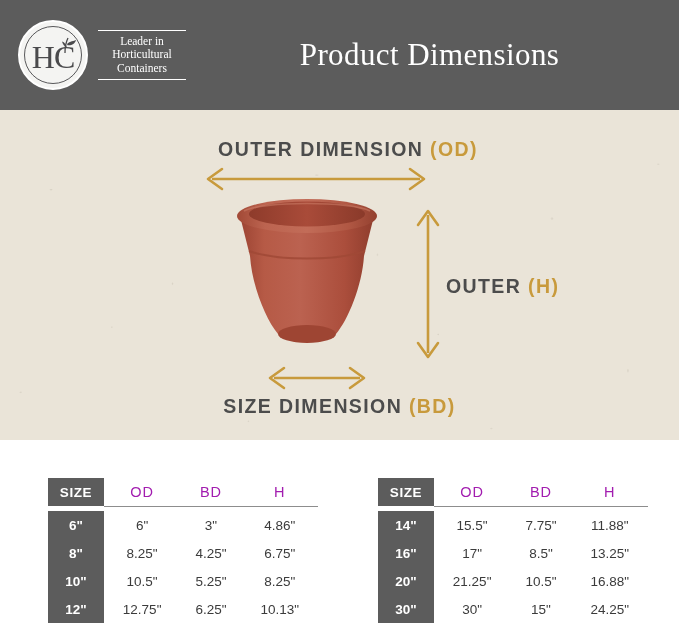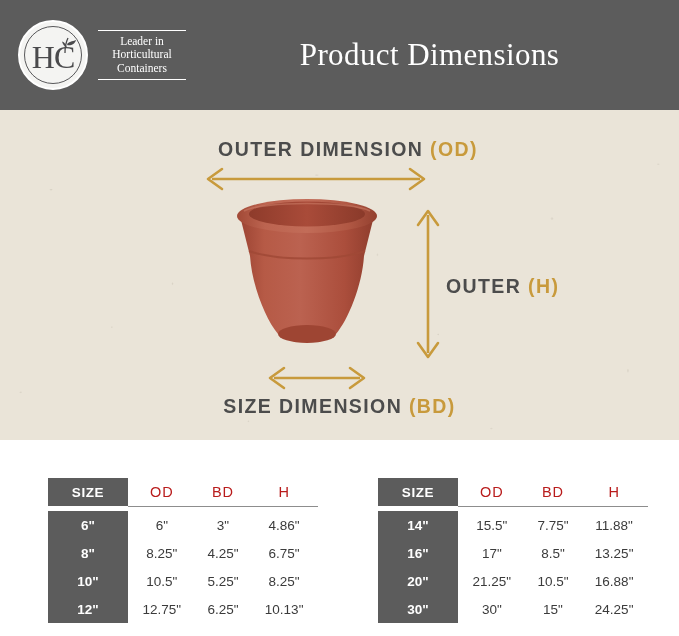--- a/index.html
+++ b/index.html
@@ -129,27 +129,27 @@
     text-align: center;
     padding: 0;
     height: 28px;
     color: #3b3b3b;
     font-weight: normal;
   }
   .dtable th.size-head, .dtable td.size-cell {
     background: #5c5c5c;
     color: #ffffff;
     font-weight: bold;
-    width: 80px;
+    width: 56px;
   }
   .dtable th.size-head { font-size: 13.5px; letter-spacing: 0.6px; }
   .dtable td.size-cell { font-size: 13.5px; }
   .dtable th.metric-head {
     font-size: 14.5px;
-    color: #b91c1c;
+    color: #a21caf;
     letter-spacing: 1px;
     border-bottom: 1.5px solid #8d8d8d;
   }
   .dtable tr.spacer-row td { height: 5px; background: #ffffff; }
   .dtable tr.spacer-row td.size-gap { background: #ffffff; }
   .dtable td.val { font-size: 13.5px; }
 </style>
 </head>
 <body>
 

